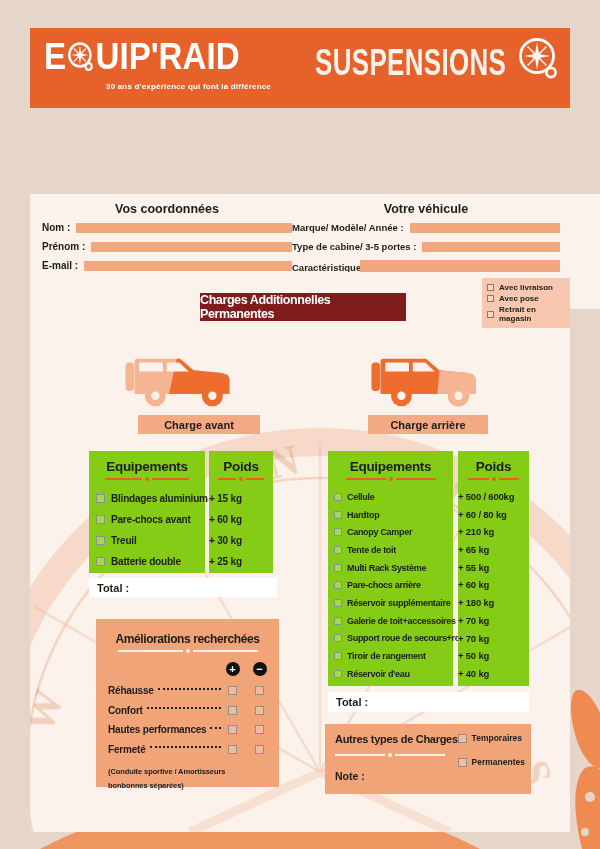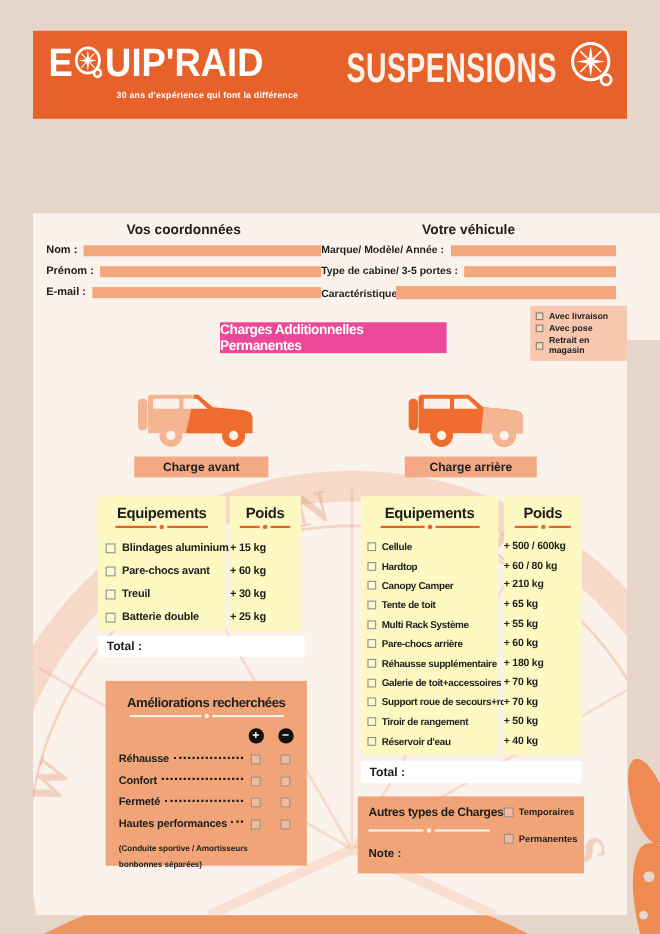--- a/index.html
+++ b/index.html
@@ -40,37 +40,37 @@
   .field-row{display:flex;align-items:center;margin-bottom:8px;}
   .flabel{font-size:10px;font-weight:bold;white-space:nowrap;}
   .fbar{flex:1;height:10px;background:#F2A77F;margin-left:6px;}
   .fbar.tall{height:29px;}
   .flabel-stack{width:62px;font-size:9.5px;font-weight:bold;line-height:1.45;}
 
   
   .wm{position:absolute;left:0;top:0;}
 
   
-  .btn-title{position:absolute;left:170px;top:21px;width:206px;height:28px;background:#ec4899;color:#fff;
+  .btn-title{position:absolute;left:170px;top:21px;width:206px;height:28px;background:#7f1d1d;color:#fff;
              display:flex;align-items:center;justify-content:center;font-size:12.5px;font-weight:bold;letter-spacing:-.4px;}
   .delivery{position:absolute;left:452px;top:6px;width:88px;height:50px;background:#F7C8AF;
             display:flex;flex-direction:column;justify-content:space-evenly;padding:3px 5px;}
   .dl-row{display:flex;align-items:center;gap:5px;font-size:8px;font-weight:bold;}
   .cb{display:inline-block;width:9px;height:9px;border:1px solid #8f8f8f;background:rgba(255,255,255,.25);flex:none;}
   .cb.small{width:7px;height:7px;border-color:#8a7a6e;}
 
   .veh{position:absolute;top:80px;}
   .veh-front{left:95px;}
   .veh-rear{left:341px;}
   .charge-lbl{position:absolute;top:143px;height:19px;background:#F3AA84;display:flex;align-items:center;
               justify-content:center;font-size:11px;font-weight:bold;}
-  .lbl-front{left:92px;width:122px;}
+  .lbl-front{left:108px;width:122px;}
   .lbl-rear{left:338px;width:120px;}
 
-  .tbl{position:absolute;background:#fef9c3;}
+  .tbl{position:absolute;background:#84cc16;}
   .t-equip-f{left:59px;top:179px;width:116px;height:122px;}
   .t-poids-f{left:179px;top:179px;width:64px;height:122px;}
   .t-equip-r{left:298px;top:179px;width:125px;height:235px;}
   .t-poids-r{left:428px;top:179px;width:71px;height:235px;}
   .tbl h3{margin:8px 0 0;text-align:center;font-size:13.5px;font-weight:bold;letter-spacing:-.3px;}
   .hr{display:flex;align-items:center;gap:3px;margin:3px auto 0;width:72%;}
   .hr::before,.hr::after{content:"";flex:1;height:2px;background:#E7612A;}
   .hr .dot{width:4px;height:4px;border-radius:50%;background:#E7612A;flex:none;}
   .hr.white::before,.hr.white::after{background:#FBF2EB;}
   .hr.white .dot{background:#FBF2EB;}
@@ -341,21 +341,21 @@
         <div class="row">
             <span class="cb"></span>
             <span>Multi Rack Système</span>
           </div>
         <div class="row">
             <span class="cb"></span>
             <span>Pare-chocs arrière</span>
           </div>
         <div class="row">
             <span class="cb"></span>
-            <span>Réhausse supplémentaire</span>
+            <span>Réservoir supplémentaire</span>
           </div>
         <div class="row">
             <span class="cb"></span>
             <span>Galerie de toit+accessoires</span>
           </div>
         <div class="row">
             <span class="cb"></span>
             <span>Support roue de secours+roue</span>
           </div>
         <div class="row">
@@ -426,33 +426,33 @@
         <span class="cols">
             <span class="ccell">
               <span class="cb"></span>
             </span>
             <span class="ccell">
               <span class="cb"></span>
             </span>
           </span>
       </div>
       <div class="imp-row">
-        <span>Fermeté</span>
+        <span>Hautes performances</span>
           <span class="leader"></span>
         <span class="cols">
             <span class="ccell">
               <span class="cb"></span>
             </span>
             <span class="ccell">
               <span class="cb"></span>
             </span>
           </span>
       </div>
       <div class="imp-row">
-        <span>Hautes performances</span>
+        <span>Fermeté</span>
           <span class="leader"></span>
         <span class="cols">
             <span class="ccell">
               <span class="cb"></span>
             </span>
             <span class="ccell">
               <span class="cb"></span>
             </span>
           </span>
       </div>

